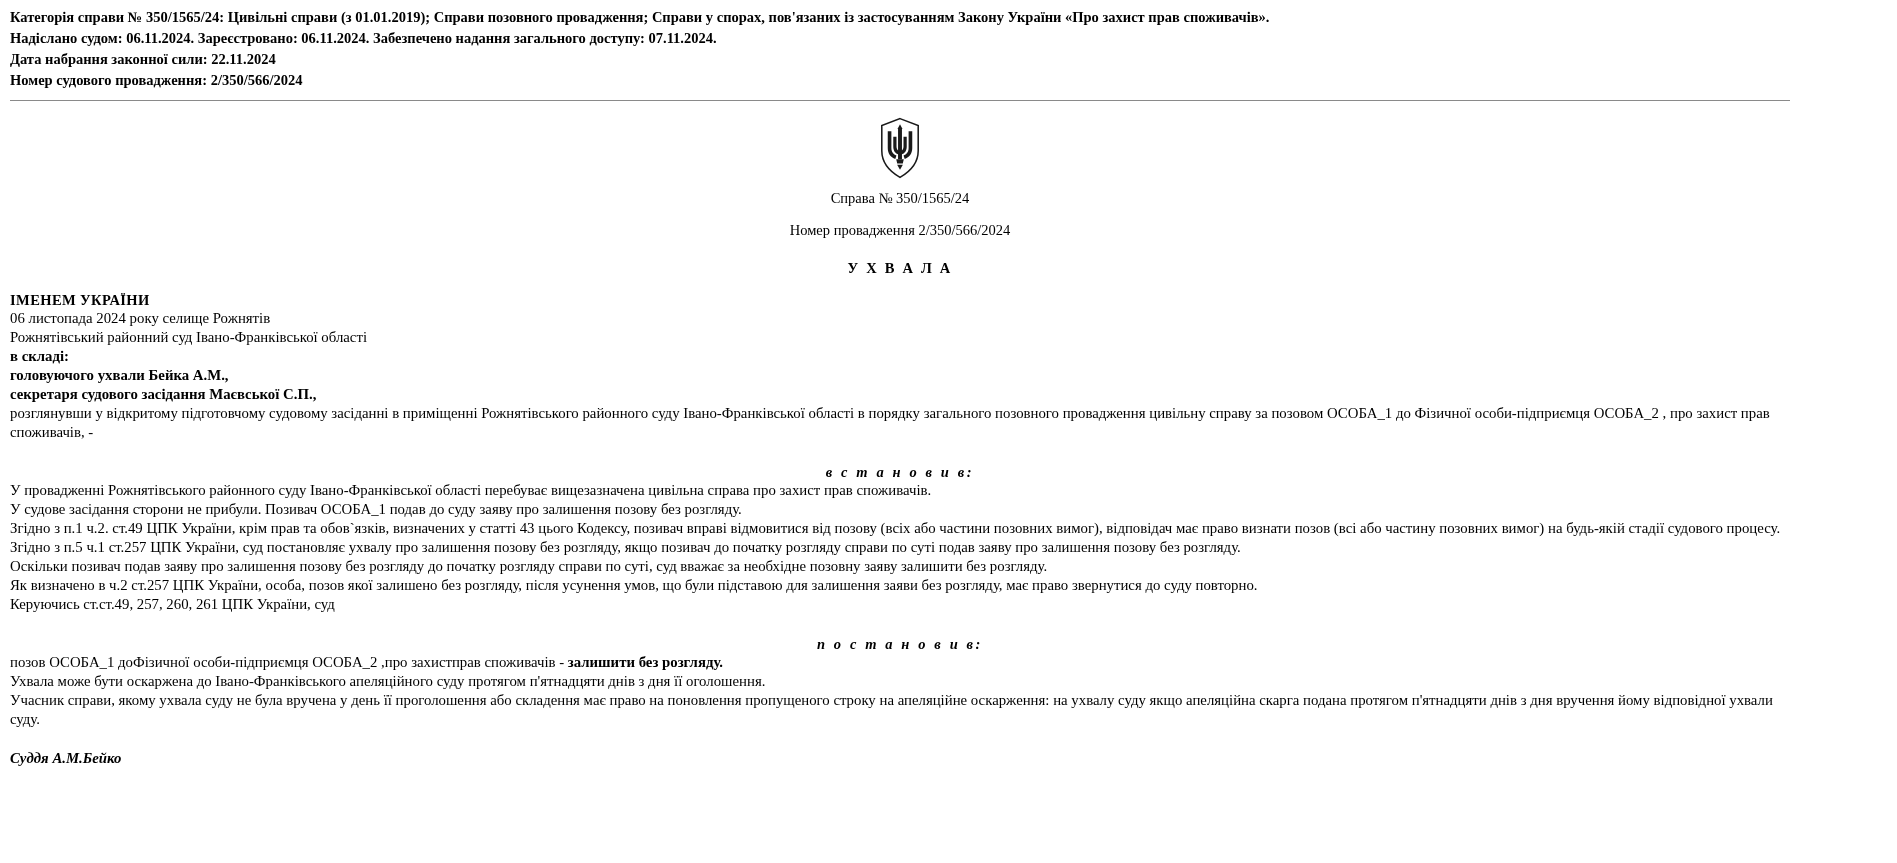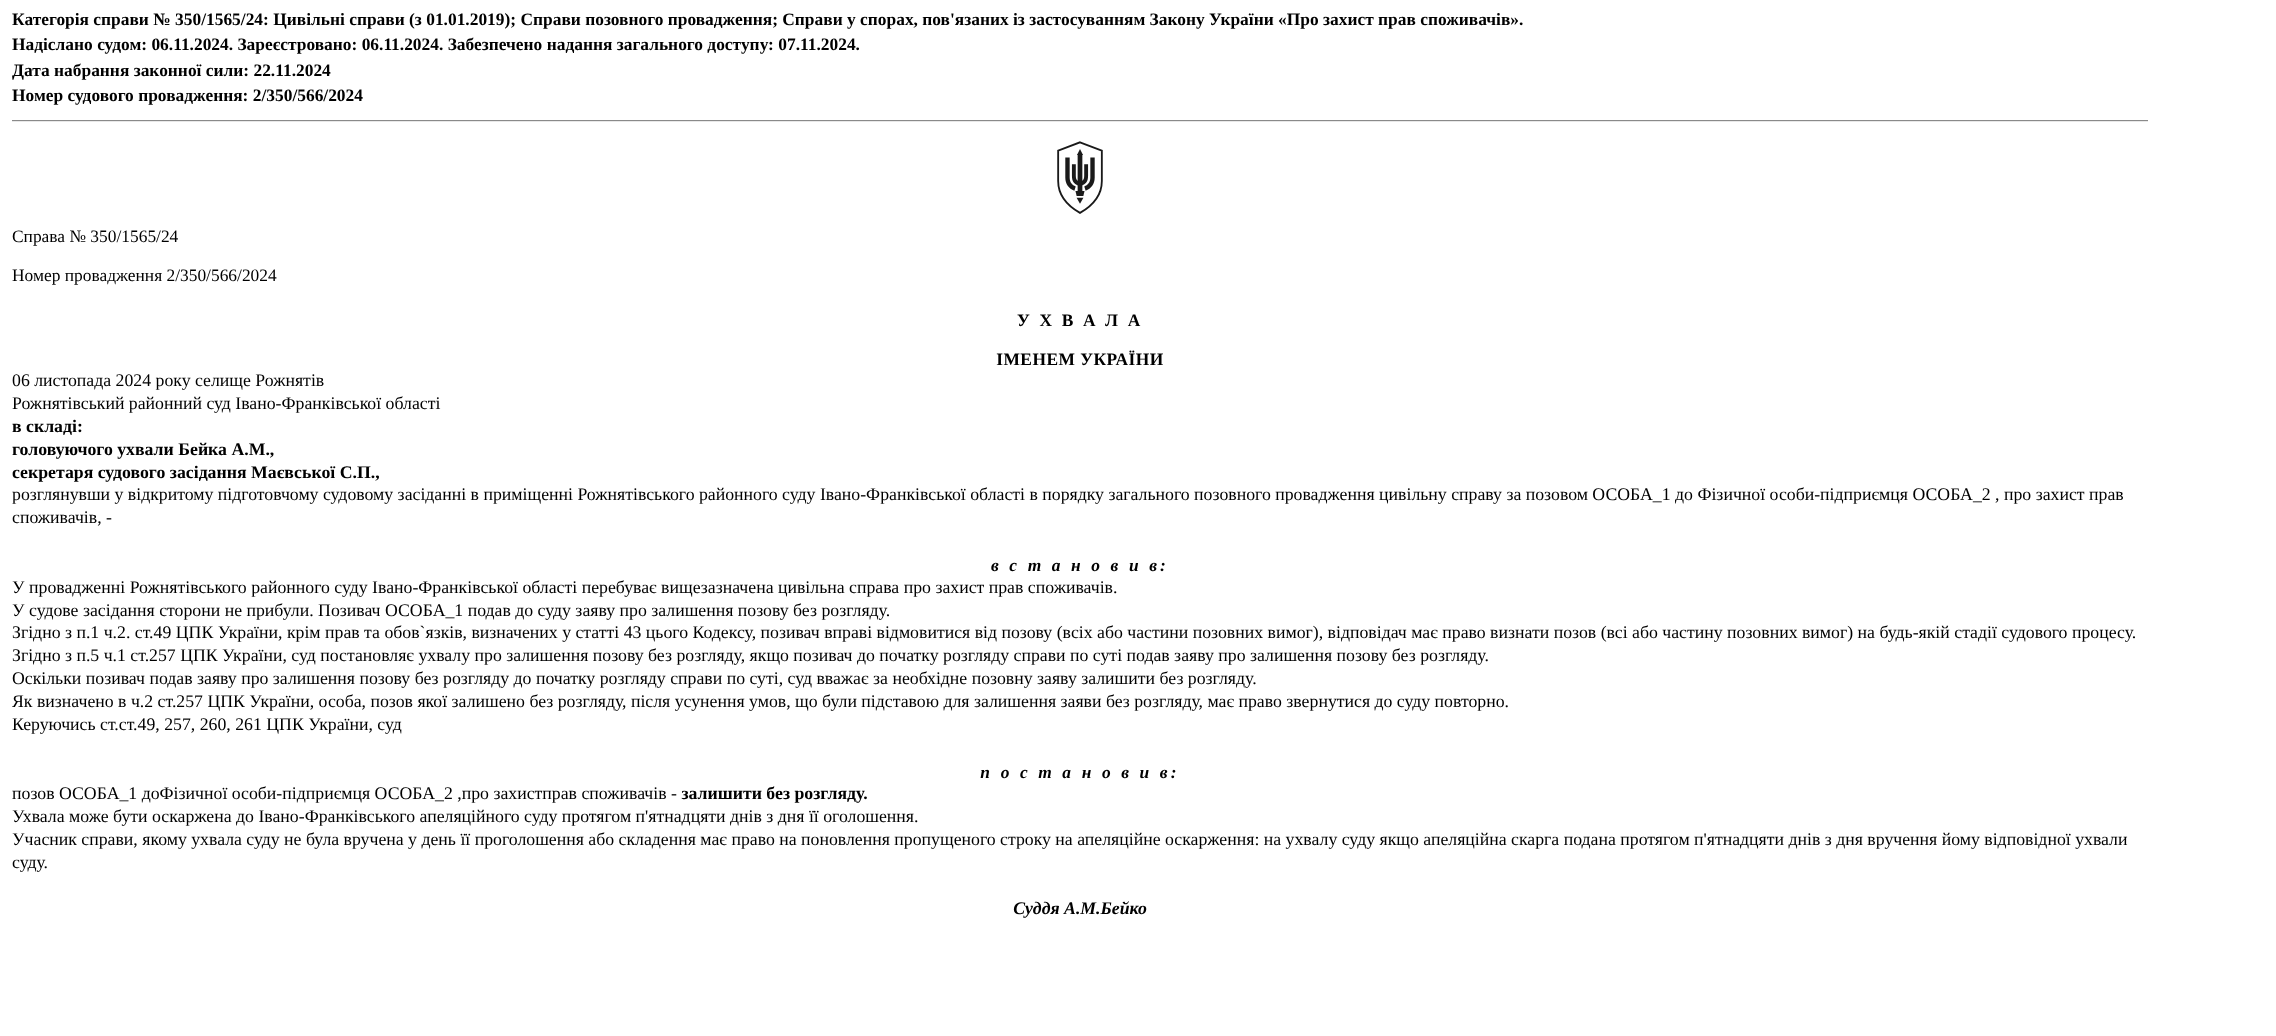--- a/index.html
+++ b/index.html
@@ -45,36 +45,36 @@
     margin-top: 16px;
   }
   .emblem {
     width: 42px;
     height: 62px;
     display: block;
   }
 
   
   .right-line {
-    text-align: left;
+    text-align: center;
     font-size: 14.5px;
     margin-top: 10px;
   }
   .right-line.second { margin-top: 13px; }
 
   
   .center-title {
     text-align: center;
     font-weight: bold;
     font-size: 14.5px;
     letter-spacing: 2.2px;
     margin-top: 20px;
   }
   .center-title2 {
-    text-align: center;
+    text-align: left;
     font-weight: bold;
     font-size: 14.5px;
     letter-spacing: 0.4px;
     margin-top: 13px;
   }
 
   
   p.b {
     margin: 0 0 0 0;
     font-size: 14.8px;
@@ -89,21 +89,20 @@
     font-style: italic;
     letter-spacing: 2.6px;
     font-size: 14.5px;
   }
 
   .sig {
     margin-top: 20px;
     font-weight: bold;
     font-style: italic;
     font-size: 14.8px;
-    text-align: center;
   }
 </style>
 </head>
 <body>
 
 <div class="page">
 
   <div class="meta">
     <div class="line">Категорія справи № 350/1565/24: Цивільні справи (з 01.01.2019); Справи позовного провадження; Справи у спорах, пов'язаних із застосуванням Закону України «Про захист прав споживачів».</div>
     <div class="line">Надіслано судом: 06.11.2024. Зареєстровано: 06.11.2024. Забезпечено надання загального доступу: 07.11.2024.</div>

